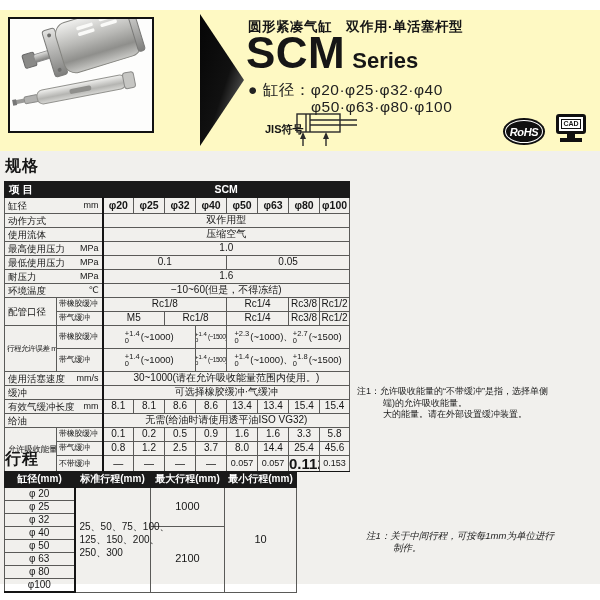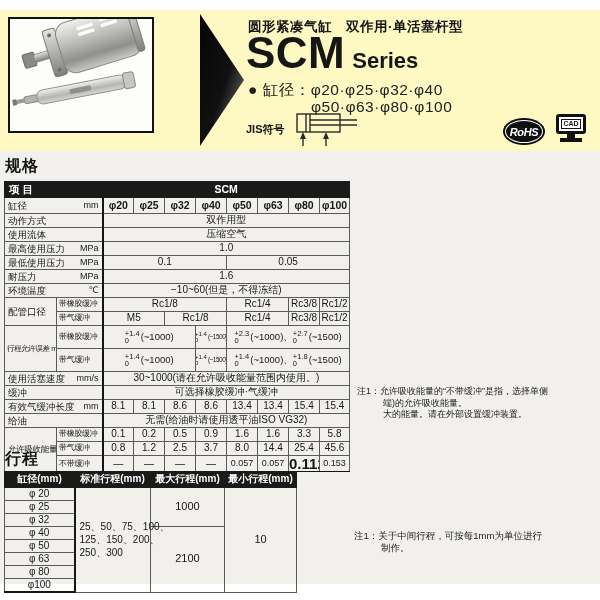--- a/index.html
+++ b/index.html
@@ -13,21 +13,21 @@
   
   .band { position:absolute; top:10px; left:0; width:600px; height:156px; background:#fef9c3; }
   .photo-box { position:absolute; left:8px; top:7px; width:142px; height:112px; background:#fdfdfc; border:2.5px solid #121212; }
   .tri { position:absolute; left:200px; top:4px; }
   .subtitle { position:absolute; left:248px; top:8px; font-size:13.5px; font-weight:bold; letter-spacing:0.5px; }
   .series-line { position:absolute; left:246px; top:20px; white-space:nowrap; }
   .series-name { font-size:44px; font-weight:bold; letter-spacing:0.5px; line-height:46px; }
   .series-suffix { font-size:22px; font-weight:bold; margin-left:7px; }
   .bore1 { position:absolute; left:248px; top:70px; font-size:15.5px; color:#222; letter-spacing:0.5px; }
   .bore2 { position:absolute; left:311px; top:88px; font-size:15.5px; color:#222; letter-spacing:0.5px; }
-  .jis-label { position:absolute; left:246px; top:112px; font-size:11px; font-weight:bold; }
+  .jis-label { position:absolute; left:265px; top:112px; font-size:11px; font-weight:bold; }
   .jis-sym { position:absolute; left:284px; top:96px; }
   .rohs { position:absolute; left:503px; top:108px; width:42px; height:27px; background:#101010; border-radius:50%;
           display:flex; align-items:center; justify-content:center; }
   .rohs-ring { position:absolute; inset:2px; border:1.2px solid #fff; border-radius:50%; }
   .rohs span { color:#fff; font-size:11px; font-weight:bold; font-style:italic; letter-spacing:-0.3px; }
   .cad { position:absolute; left:556px; top:104px; width:30px; }
   .cad-screen { height:14px; background:#fff; border:3px solid #101010; border-radius:3px;
                 display:flex; align-items:center; justify-content:center; }
   .cad-screen span { font-size:7px; font-weight:bold; border:1px solid #101010; padding:0 1px; line-height:8px; }
   .cad-stand { width:8px; height:4px; background:#101010; margin:0 auto; }
@@ -54,21 +54,21 @@
   .tolc { display:flex; align-items:center; justify-content:center; height:22px; }
   .frac { display:inline-flex; flex-direction:column; align-items:flex-start; margin-right:1px; }
   .frac i { font-style:normal; font-size:7.5px; line-height:7.5px; display:block; }
   .rng { font-size:9.5px; }
   .tiny .frac i { font-size:6px; line-height:6px; }
   .tiny .rng { font-size:6.5px; letter-spacing:-0.5px; }
   .spec tr:last-child td { border-bottom:1.5px solid #141414; }
   
   .notes { position:absolute; left:357px; top:386px; width:242px; font-size:9px; line-height:11.5px; color:#1c1c1c; }
   .notes .ind { padding-left:26px; }
-  .stroke-note { position:absolute; left:354px; top:530px; width:232px; font-size:9.5px; line-height:12px; color:#1c1c1c; }
+  .stroke-note { position:absolute; left:366px; top:530px; width:232px; font-size:9.5px; line-height:12px; color:#1c1c1c;font-style:italic; }
   .stroke-note .ind { padding-left:27px; }
   
   .stroke { position:absolute; left:4px; top:471px; width:292px; font-size:10px; }
   .stroke td { border:1px solid #5a5a58; padding:0; text-align:center; height:12px; line-height:1.05; }
   .stroke td.dk { background:#1a1a1a; color:#fff; font-weight:bold; border-color:#1a1a1a; height:15px; font-size:10px; }
   .stroke td.dk + td.dk { border-left:1px solid #e8e8e6; }
   .stroke .ds { border-left:2px solid #141414; }
   .stroke .std { text-align:left; padding-left:4px; font-size:10px; line-height:13px; white-space:nowrap; }
   .stroke .big { font-size:11px; }
   .stroke tr:last-child td { border-bottom:2px solid #141414; }

